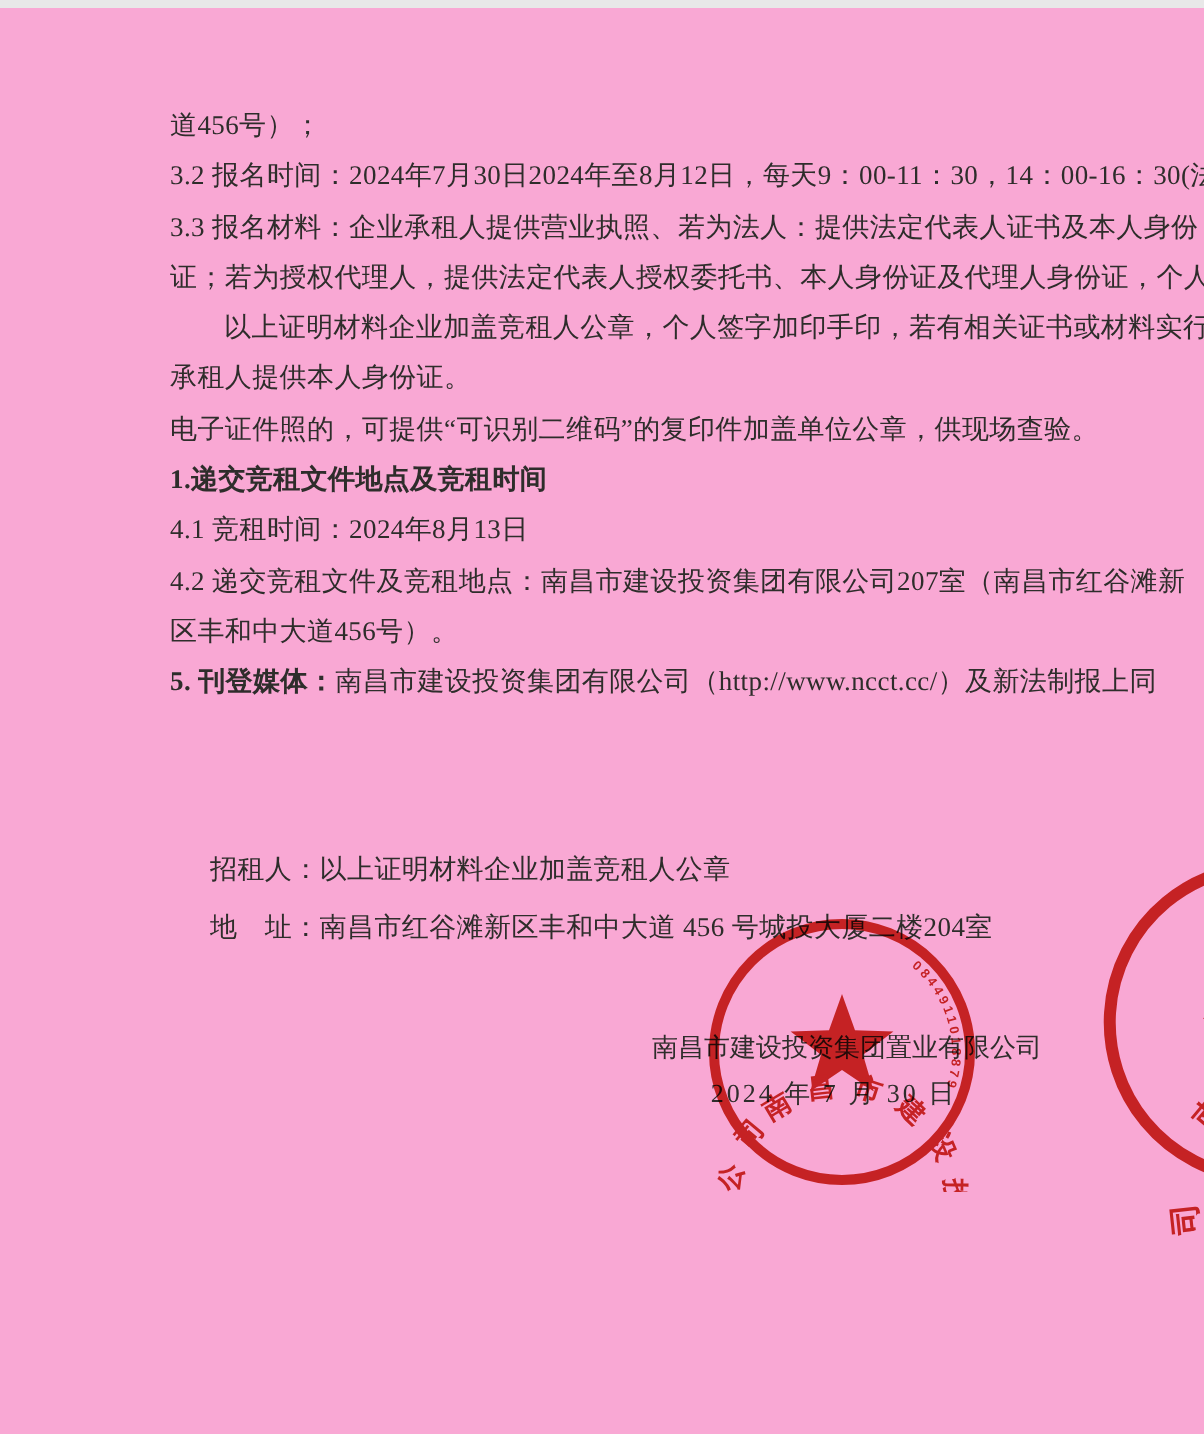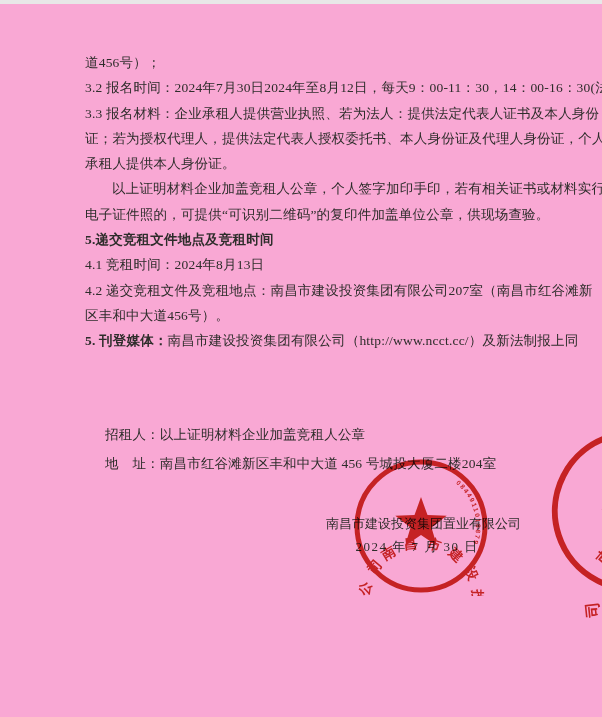--- a/index.html
+++ b/index.html
@@ -30,24 +30,24 @@
 </head>
 <body>
 
 <div class="page">
 
   <div class="body-text">
       <div class="doc-line"><span>道456号）；</span></div>
       <div class="doc-line"><span>3.2 报名时间：2024年7月30日2024年至8月12日，每天9：00-11：30，14：00-16：30(法</span></div>
       <div class="doc-line"><span>3.3 报名材料：企业承租人提供营业执照、若为法人：提供法定代表人证书及本人身份</span></div>
       <div class="doc-line"><span>证；若为授权代理人，提供法定代表人授权委托书、本人身份证及代理人身份证，个人</span></div>
+      <div class="doc-line indent"><span>以上证明材料企业加盖竞租人公章，个人签字加印手印，若有相关证书或材料实行</span></div>
       <div class="doc-line"><span>承租人提供本人身份证。</span></div>
-      <div class="doc-line indent"><span>以上证明材料企业加盖竞租人公章，个人签字加印手印，若有相关证书或材料实行</span></div>
       <div class="doc-line"><span>电子证件照的，可提供“可识别二维码”的复印件加盖单位公章，供现场查验。</span></div>
-      <div class="doc-line bold"><span>5.递交竞租文件地点及竞租时间</span></div>
+      <div class="doc-line bold"><span>1.递交竞租文件地点及竞租时间</span></div>
       <div class="doc-line"><span>4.1 竞租时间：2024年8月13日</span></div>
       <div class="doc-line"><span>4.2 递交竞租文件及竞租地点：南昌市建设投资集团有限公司207室（南昌市红谷滩新</span></div>
       <div class="doc-line"><span>区丰和中大道456号）。</span></div>
       <div class="doc-line"><b>5. 刊登媒体：</b><span>南昌市建设投资集团有限公司（http://www.ncct.cc/）及新法制报上同</span></div>
     </div>
 
   <div class="contact">
       <div class="contact-line">招租人：以上证明材料企业加盖竞租人公章</div>
       <div class="contact-line">地　址：南昌市红谷滩新区丰和中大道 456 号城投大厦二楼204室</div>
     </div>

